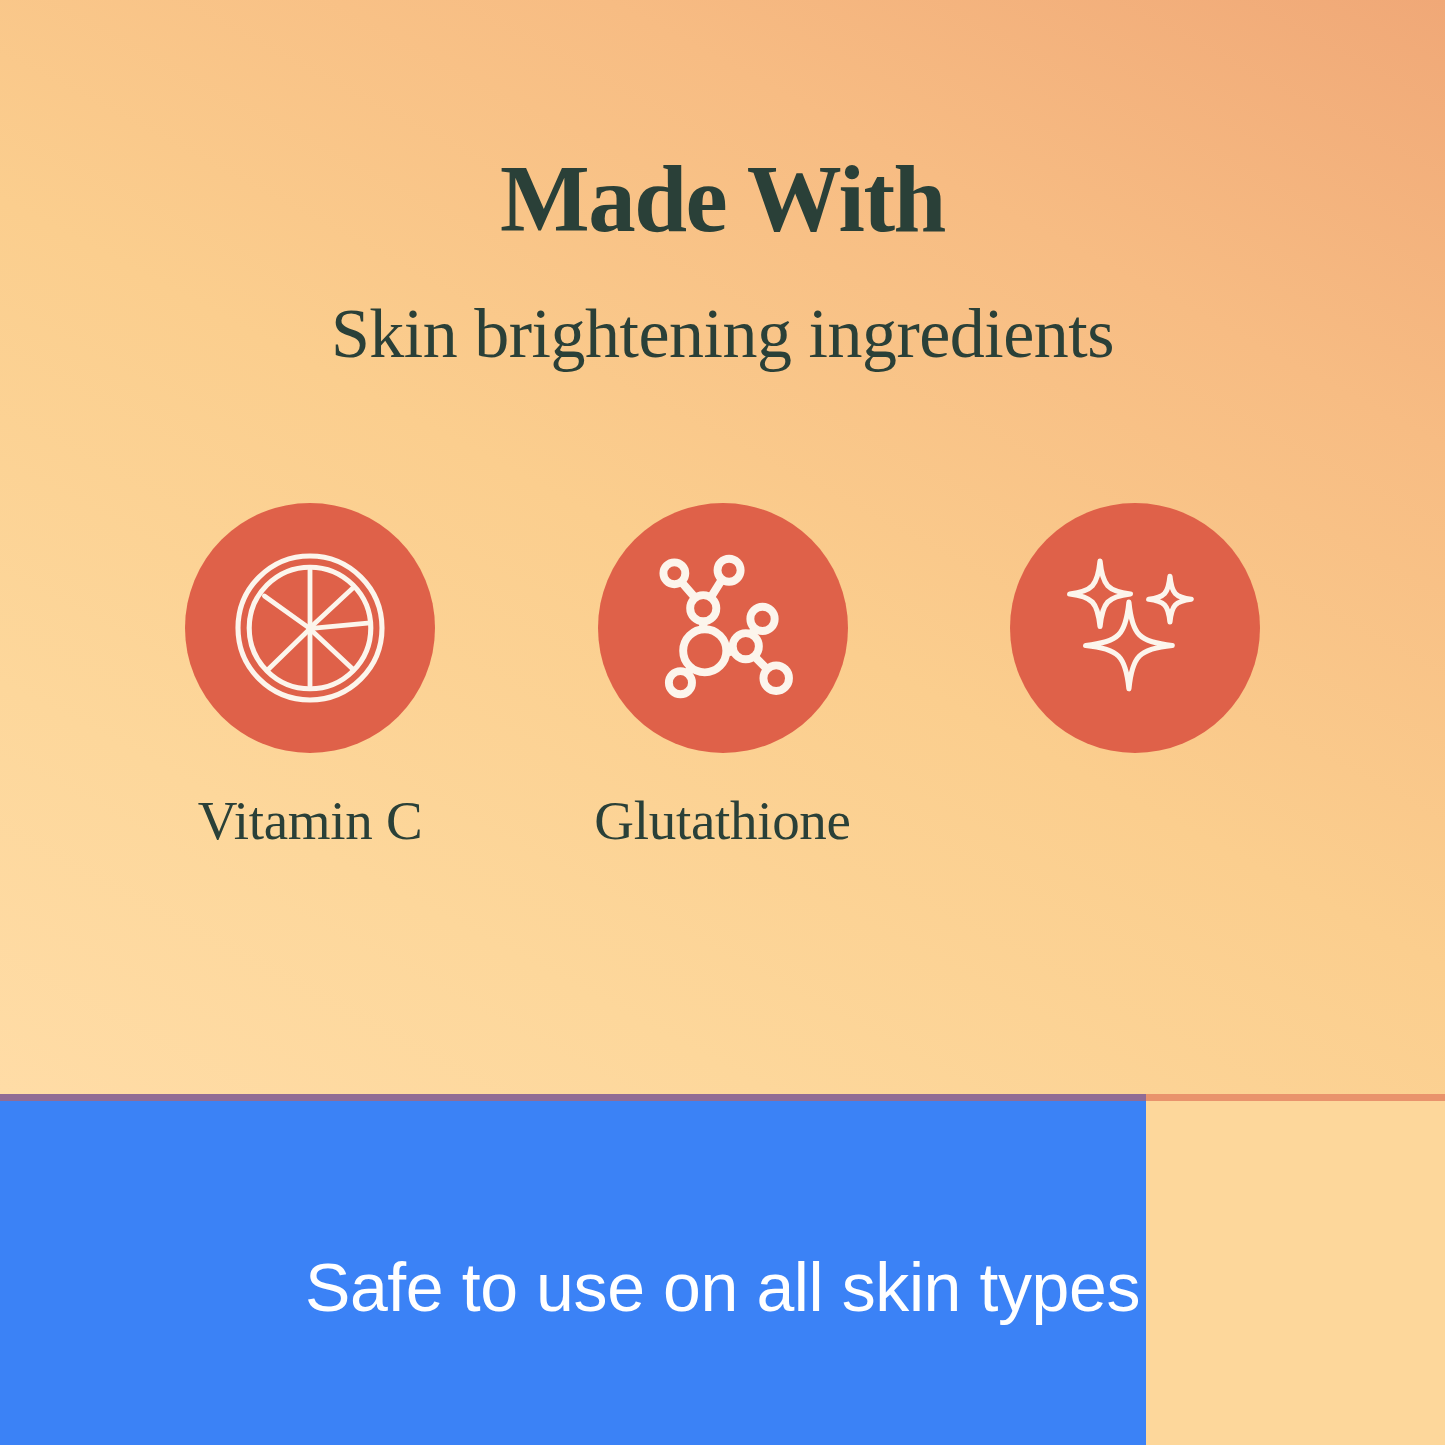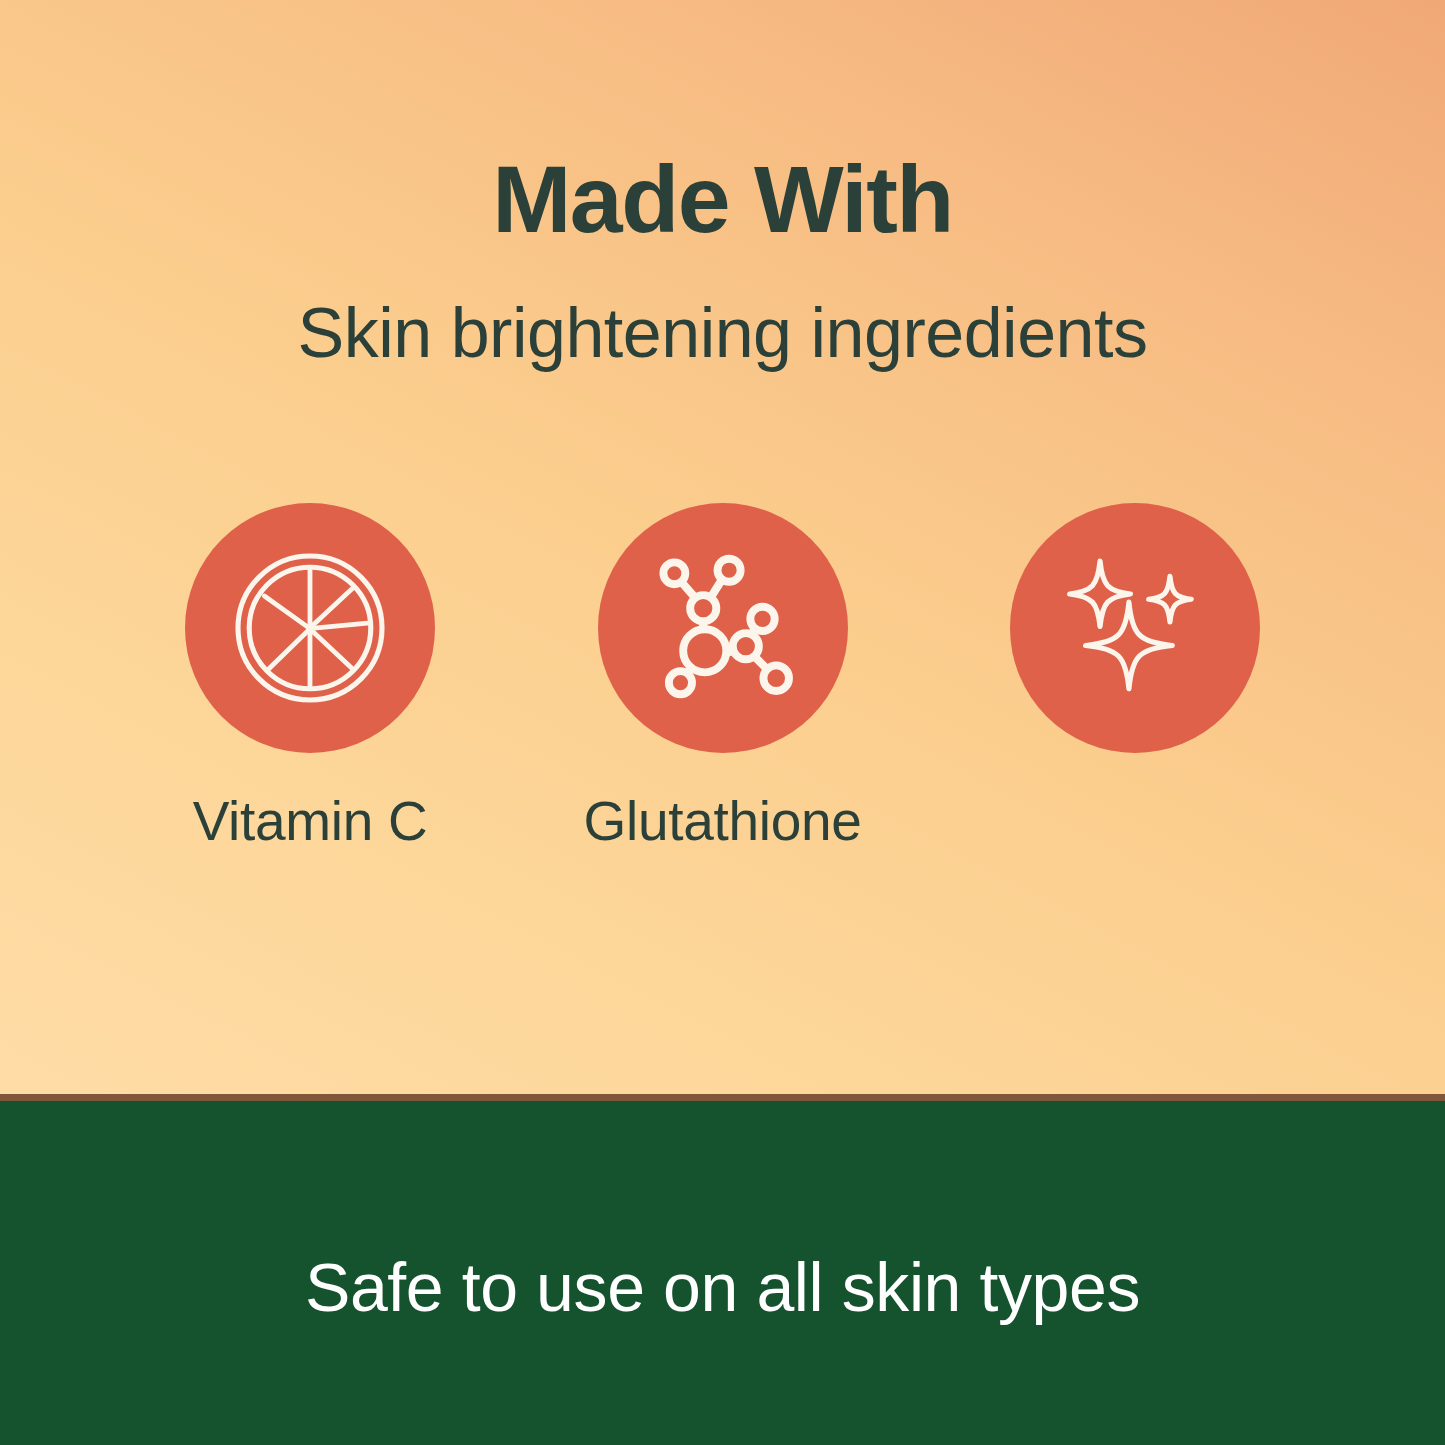--- a/index.html
+++ b/index.html
@@ -23,20 +23,21 @@
     top: 0;
     width: 1445px;
     height: 1094px;
     background:
       linear-gradient(28deg,
         #FFDCA6 0%,
         #FDD79B 22%,
         #FBCE8E 48%,
         #F7BC83 76%,
         #F0A877 100%);
+    font-family: Liberation Serif, serif;
   }
 
   
   .title {
     position: absolute;
     left: 0;
     top: 152px;
     width: 1445px;
     text-align: center;
     font-size: 95px;
@@ -92,23 +93,23 @@
     letter-spacing: -0.3px;
     color: #2A4038;
     white-space: nowrap;
   }
 
   
   .banner {
     position: absolute;
     left: 0;
     top: 1094px;
-    width: 1445px;
+    width: 1146px;
     height: 351px;
-    background: #14532d;
+    background: #3b82f6;
   }
   .banner-edge {
     position: absolute;
     left: 0;
     top: 0;
     width: 1445px;
     height: 7px;
     background: #D95B46;
     opacity: 0.55;
   }

